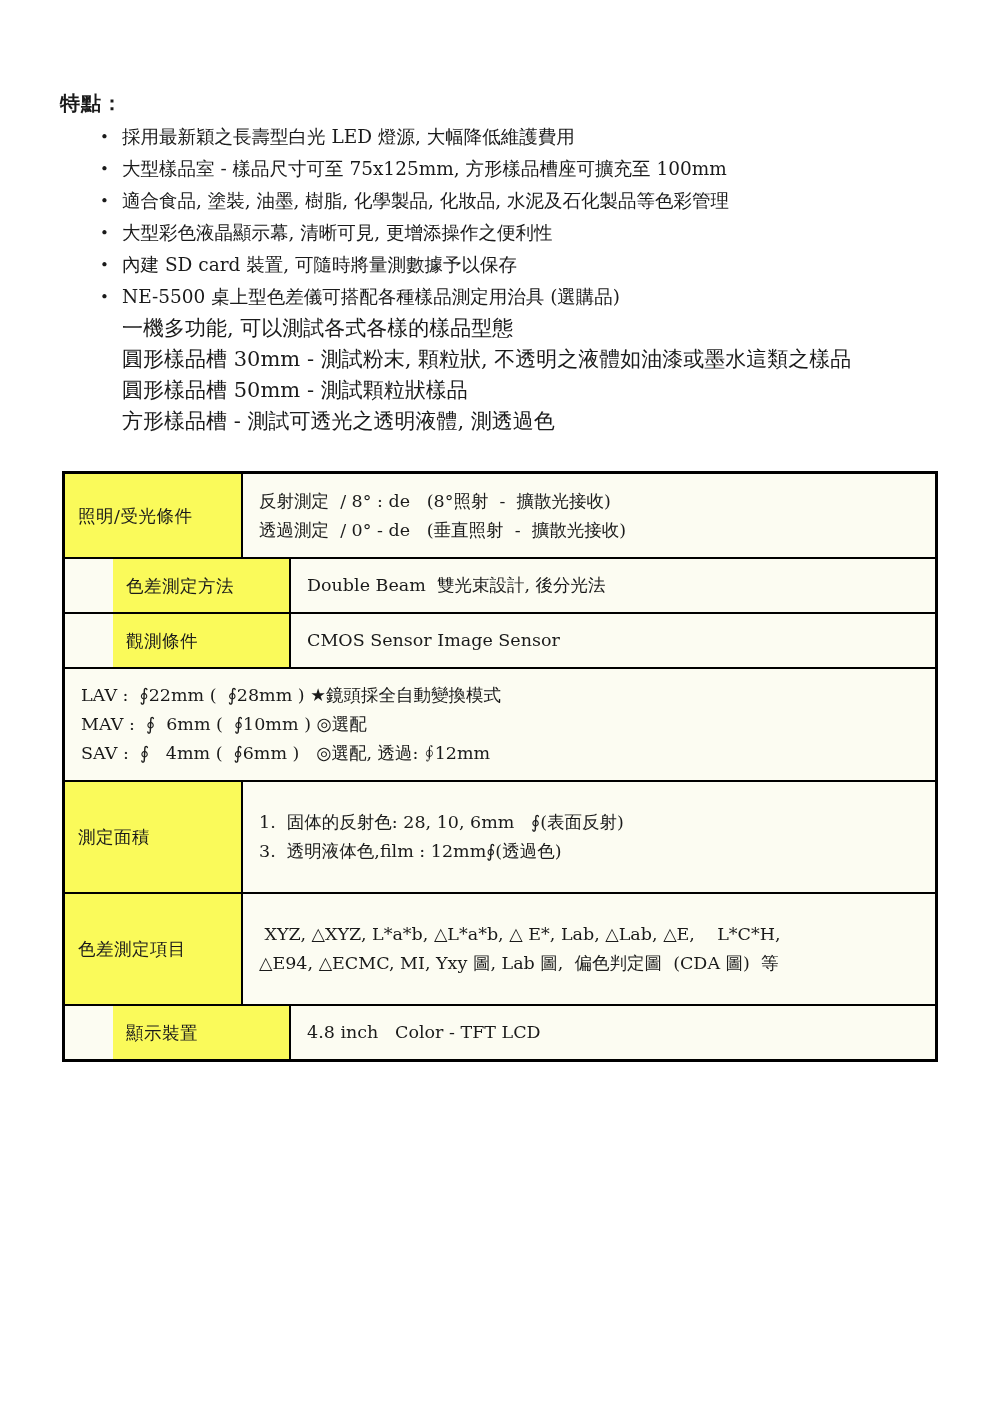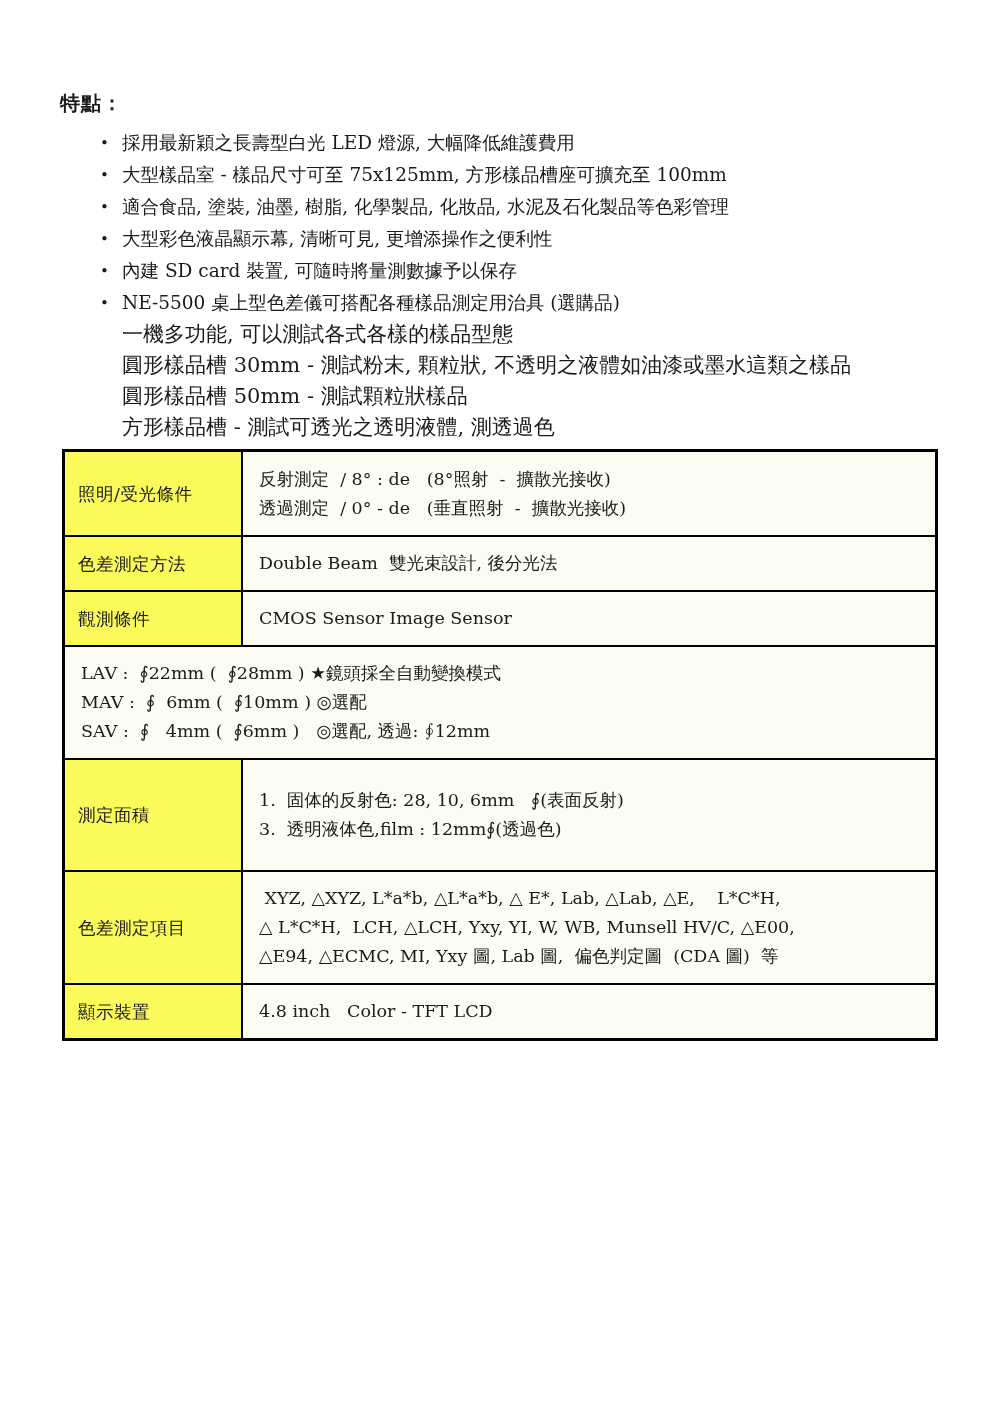--- a/index.html
+++ b/index.html
@@ -11,21 +11,21 @@
     font-family:"DejaVu Serif","Liberation Serif",serif;
     color:#1a1a1a;
     overflow:hidden;
   }
   .content { padding:90px 0 0 60px; }
 
   .heading {
     font-size:20px;
     font-weight:bold;
     letter-spacing:1px;
-    margin-bottom:10px;
+    margin-bottom:4px;
   }
 
   .feature-list { list-style:none; }
   .feature-item {
     display:flex;
     align-items:flex-start;
     font-size:18.5px;
     line-height:32px;
   }
   .bullet {
@@ -36,21 +36,21 @@
     font-size:15px;
     line-height:32px;
   }
   .sub-lines { margin-left:62px; }
   .sub-line {
     font-size:21px;
     line-height:31px;
   }
 
   .spec-table {
-    margin-top:6px;
+    margin-top:34px;
     margin-left:2px;
     width:876px;
     border:3px solid var(--border-c,#000);
     background:var(--value-bg,#FCFCF2);
   }
   .spec-row {
     display:flex;
     border-top:2px solid var(--border-c,#000);
   }
   .spec-row:first-child { border-top:none; }
@@ -70,21 +70,21 @@
     display:flex;
     flex-direction:column;
     justify-content:center;
     padding:12px 10px 12px 16px;
   }
   .cell-line {
     font-size:17.5px;
     line-height:29px;
     white-space:pre-wrap;
   }
-  .h1 { min-height:53px; }
+  .h1 { min-height:53px;padding-left:48px; }
   .h2 { min-height:83px; }
   .h3 { min-height:112px; }
 </style>
 </head>
 <body>
 
 <div class="page">
   <div class="content">
 
     <div class="heading">特點：</div>
@@ -162,21 +162,20 @@
           <div class="cell-line">3.  透明液体色,film : 12mm∮(透過色)</div>
         </div>
       </div>
 
 
 
       <div class="spec-row h3">
         <div class="label-cell">色差測定項目</div>
         <div class="value-cell">
           <div class="cell-line"> XYZ, △XYZ, L*a*b, △L*a*b, △ E*, Lab, △Lab, △E,    L*C*H,</div>
-          <div class="cell-line">△ L*C*H,  LCH, △LCH, Yxy, YI, W, WB, Munsell HV/C, △E00,</div>
           <div class="cell-line">△E94, △ECMC, MI, Yxy 圖, Lab 圖,  偏色判定圖  (CDA 圖)  等</div>
         </div>
       </div>
 
       <div class="spec-row h1">
         <div class="label-cell">顯示裝置</div>
         <div class="value-cell">
           <div class="cell-line">4.8 inch   Color - TFT LCD</div>
         </div>
       </div>

